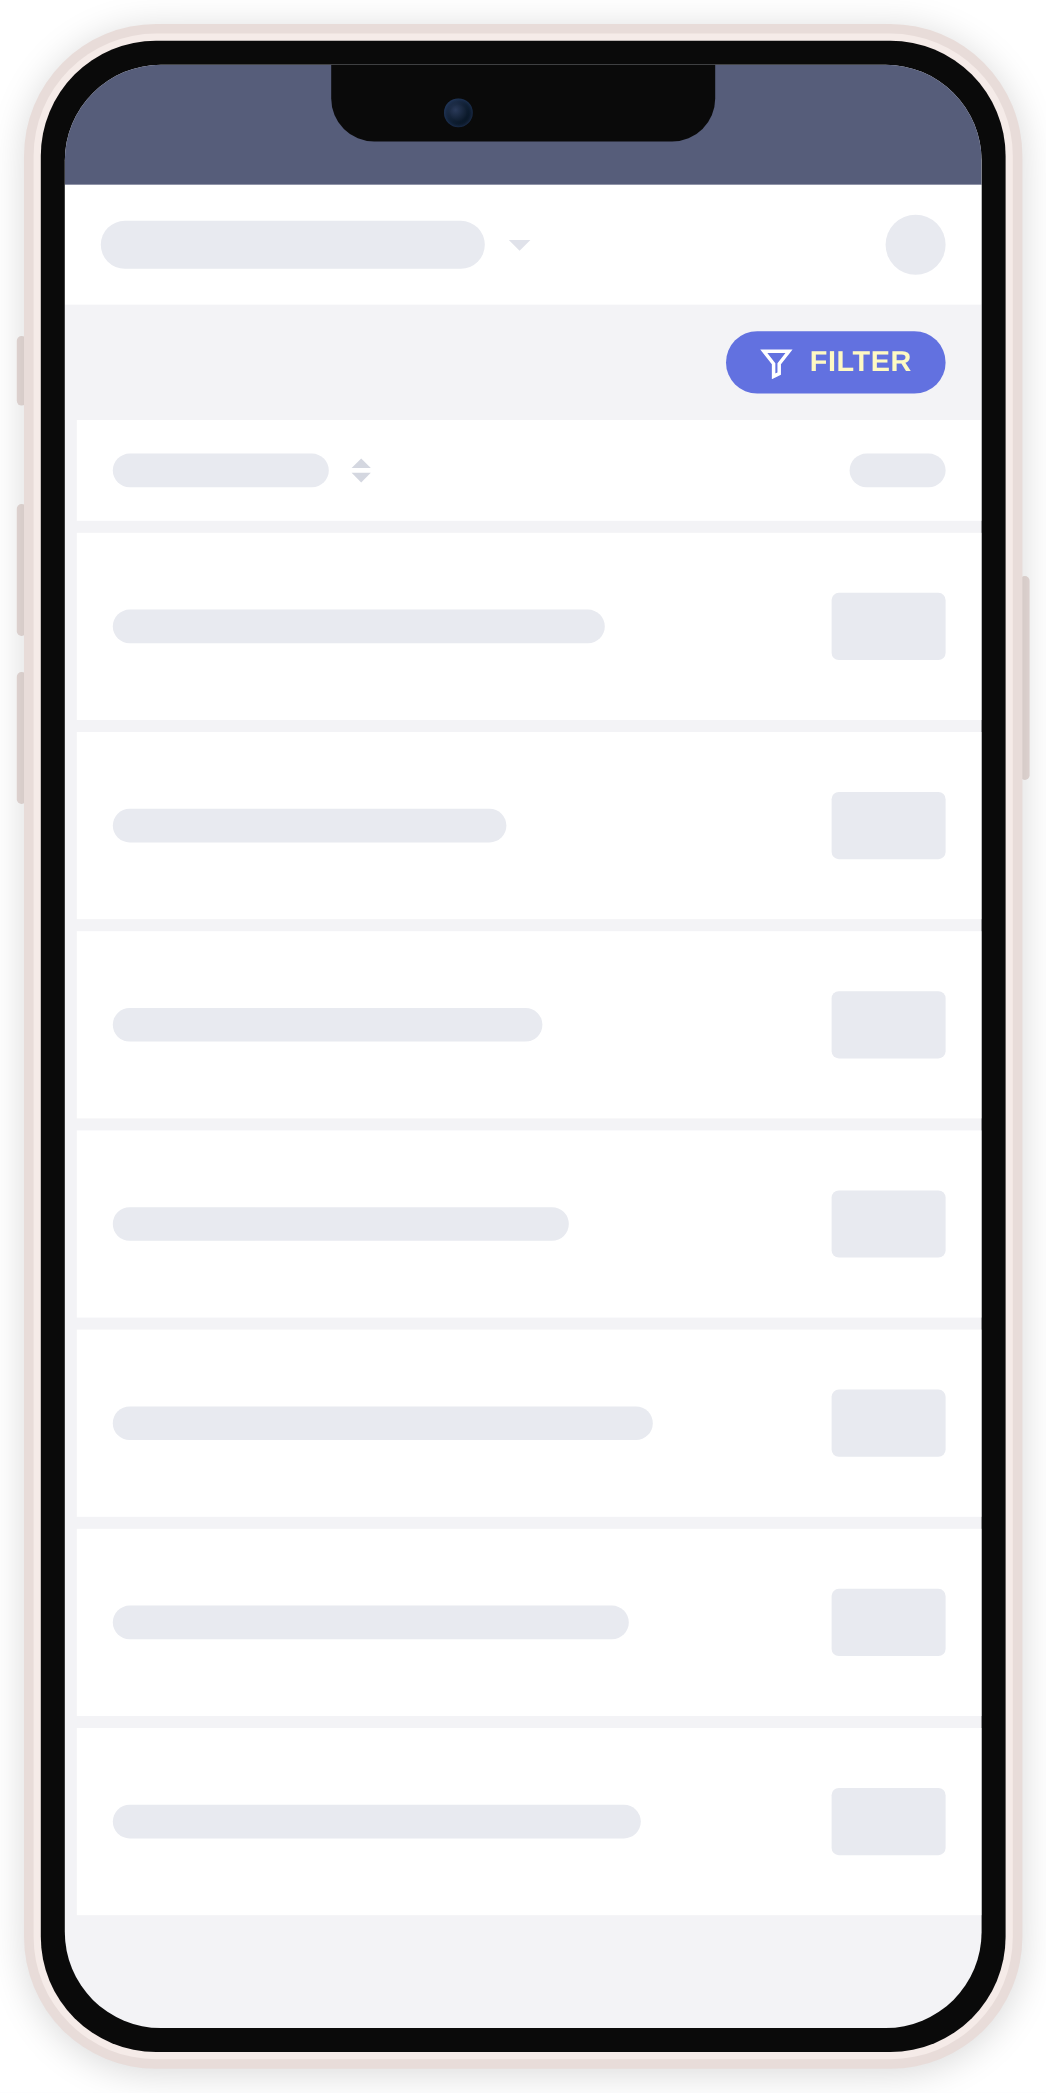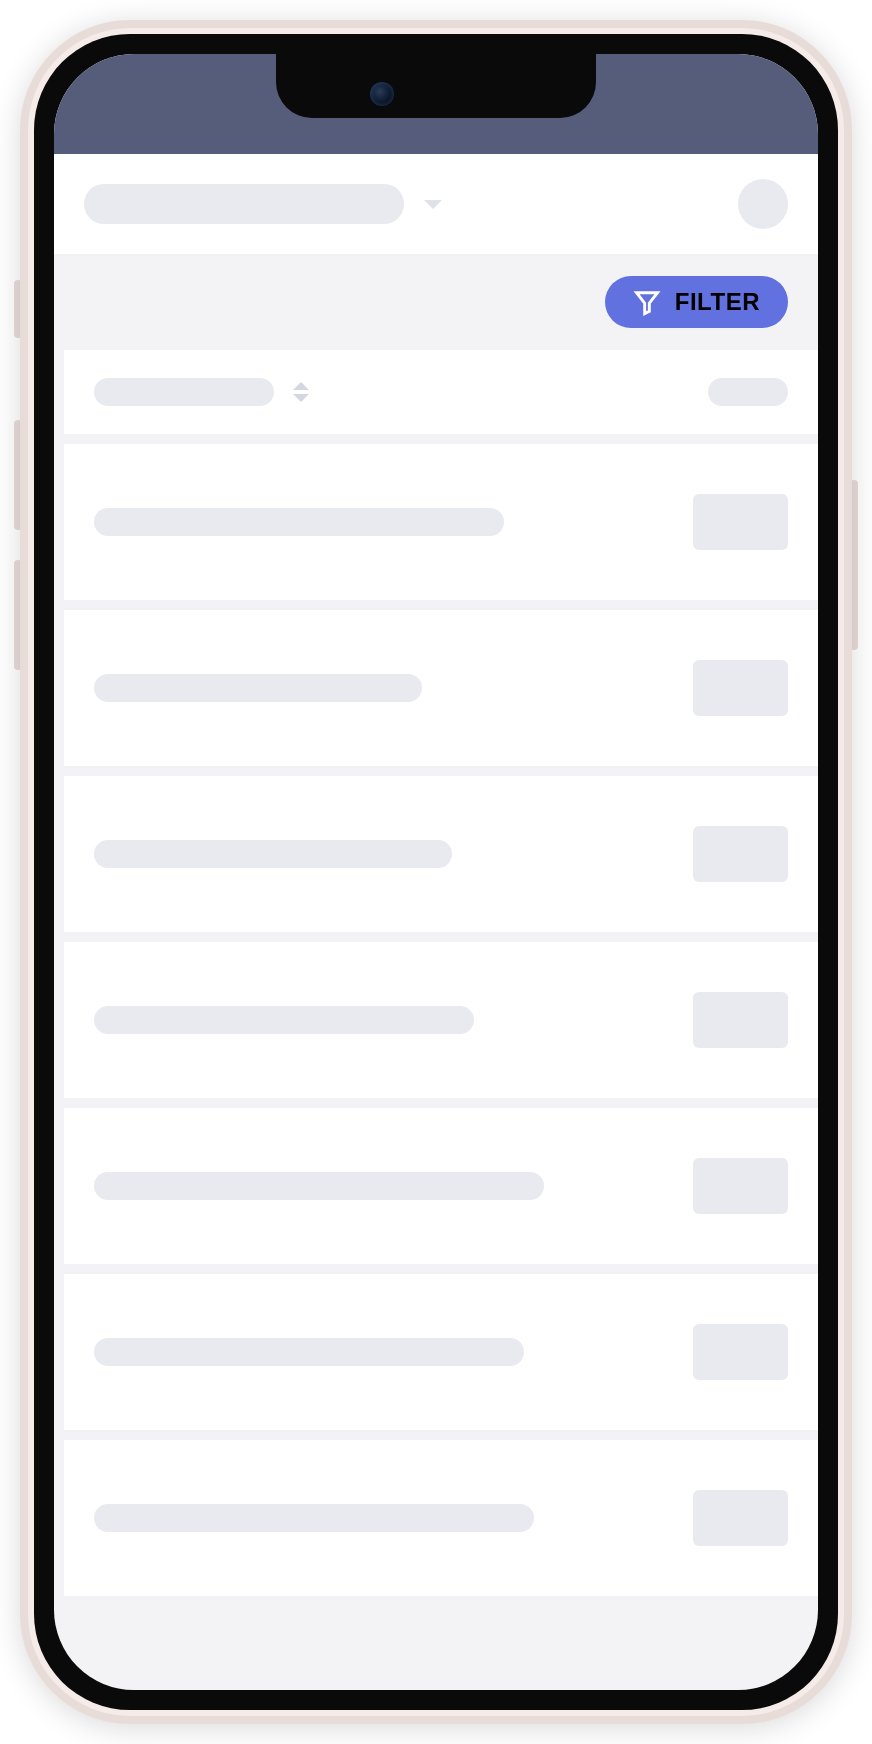--- a/index.html
+++ b/index.html
@@ -134,21 +134,21 @@
       display: flex;
       justify-content: flex-end;
       background: #f3f3f6;
     }
 
     .filter-button {
       display: inline-flex;
       align-items: flex-end;
       gap: 14px;
       background: #6271e0;
-      color: #000000;
+      color: #fef9c3;
       border: none;
       border-radius: 28px;
       padding: 12px 28px;
       font-size: 24px;
       font-weight: 700;
       letter-spacing: 0.5px;
       cursor: pointer;
     }
 
     .filter-icon {

